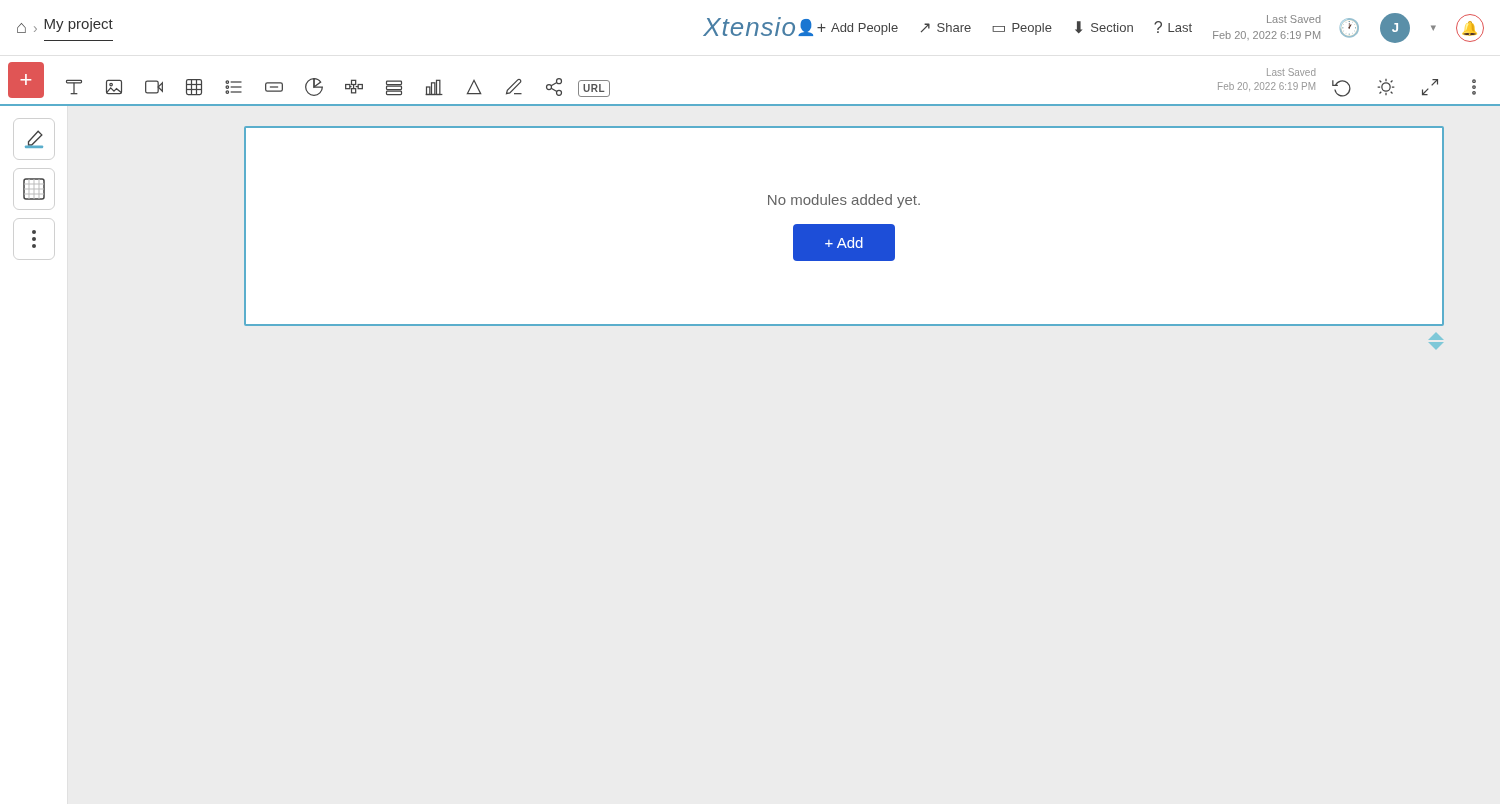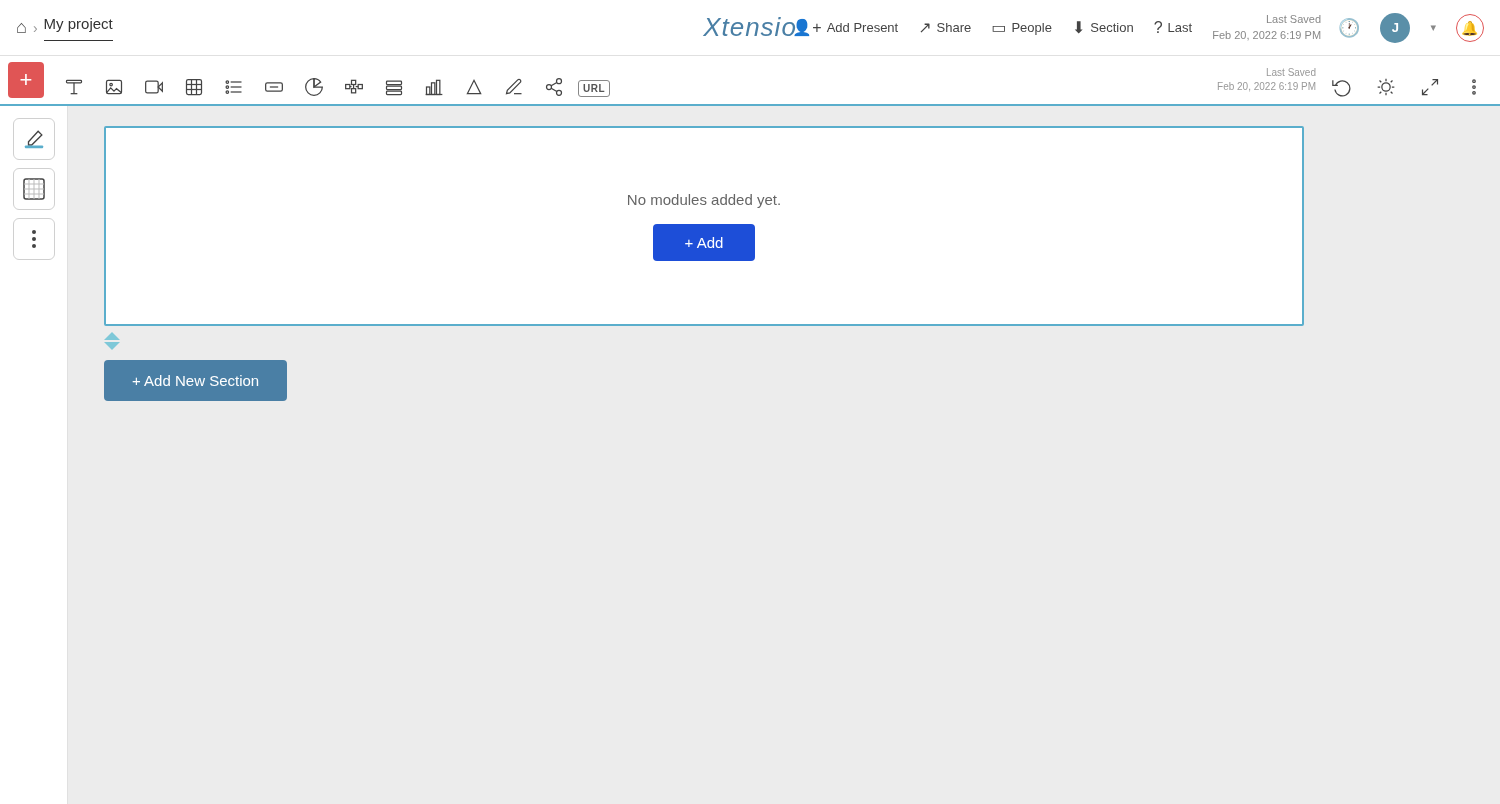--- a/index.html
+++ b/index.html
@@ -181,22 +181,22 @@
       justify-content: center;
       font-size: 18px;
       color: #555;
     }
 
     
     .content-area {
       flex: 1;
       display: flex;
       flex-direction: column;
-      align-items: flex-start;
-      padding: 20px 36px;
+      align-items: flex-end;
+      padding: 20px 56px;
       overflow-y: auto;
       background: #ececec;
     }
 
     
     .section-card {
       width: 100%;
       max-width: 1200px;
       background: #fff;
       border: 2px solid #5aaecc;
@@ -285,21 +285,21 @@
     <span class="home-icon">⌂</span>
     <span class="nav-chevron">›</span>
     <span class="project-title">My project</span>
   </div>
   <div class="nav-center">
     <span class="logo-text">Xtensio</span>
   </div>
   <div class="nav-right">
     <div class="nav-action">
       <span class="icon">👤+</span>
-      <span>Add Present</span>
+      <span>Add People</span>
     </div>
     <div class="nav-action">
       <span class="icon">↗</span>
       <span>Share</span>
     </div>
     <div class="nav-action">
       <span class="icon">▭</span>
       <span>People</span>
     </div>
     <div class="nav-action">
@@ -513,15 +513,14 @@
         <span class="no-modules-text">No modules added yet.</span>
         <button class="add-module-btn">+ Add</button>
       </div>
     </div>
 
     <div class="section-divider">
       <div class="divider-arrow-up"></div>
       <div class="divider-arrow-down"></div>
     </div>
 
-    <button class="add-section-btn">+ Add New Section</button>
   </div>
 </div>
 
 </body></html>

